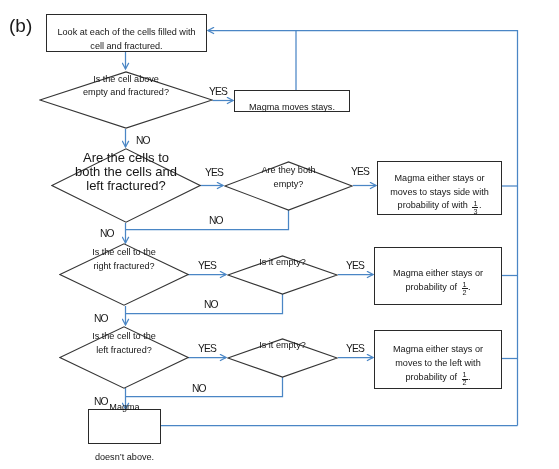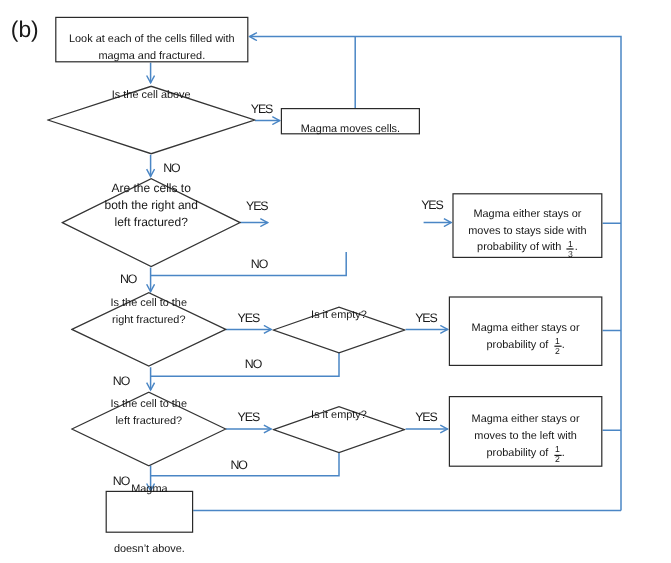--- a/index.html
+++ b/index.html
@@ -64,25 +64,25 @@
         <path d="M502,275.5 L517.5,275.5"></path>
         <path d="M502,358.5 L517.5,358.5"></path>
         <path d="M160.5,425.5 L517.5,425.5"></path>
         <path d="M517.5,425.5 L517.5,30.5 L208,30.5" marker-end="url(#ah)"></path>
         <path d="M296,90 L296,30.5"></path>
       </g>
   </svg>
 
   <div class="box" style="left:46px;top:14px;width:161px;height:38px;font-size:9.1px;">
     <div class="ln">Look at each of the cells filled with</div>
-    <div class="ln">magma and fractured.</div>
+    <div class="ln">cell and fractured.</div>
   </div>
 
   <div class="box" style="left:234px;top:90px;width:116px;height:22px;font-size:9.1px;">
-    <div class="ln">Magma moves cells.</div>
+    <div class="ln">Magma moves stays.</div>
   </div>
 
   <div class="box b3" style="left:377px;top:161px;width:125px;height:54px;font-size:9.1px;">
     <div class="ln">Magma either stays or</div>
     <div class="ln">moves to stays side with</div>
     <div class="ln"><span>probability of with</span>&nbsp;<span class="frac"><span class="n">1</span><span class="bar"></span><span class="d">3</span></span><span>.</span></div>
   </div>
 
   <div class="box b3" style="left:374px;top:247px;width:128px;height:58px;font-size:9.1px;">
     <div class="ln">Magma either stays or</div>
@@ -99,34 +99,44 @@
     <div class="ln">Magma</div>
     <div class="ln">doesn’t above.</div>
   </div>
 
   <div class="dia" style="left:39px;top:71px;width:174px;height:58px;font-size:9.1px;">
     <svg width="174" height="58" viewBox="0 0 174 58">
       <path d="M0.9,29 L87,0.9 L173.1,29 L87,57.1 Z" fill="#ffffff" stroke="#353535" stroke-width="1.05"></path>
     </svg>
     <div class="txt" style="margin-top:-1.5px;">
       <div class="ln">Is the cell above</div>
+      <div class="ln">empty and fractured?</div>
     </div>
   </div>
 
-  <div class="dia" style="left:51px;top:148px;width:150px;height:75px;font-size:10px;">
+  <div class="dia" style="left:51px;top:148px;width:150px;height:75px;font-size:13px;">
     <svg width="150" height="75" viewBox="0 0 150 75">
       <path d="M0.9,37.5 L75,0.9 L149.1,37.5 L75,74.1 Z" fill="#ffffff" stroke="#353535" stroke-width="1.05"></path>
     </svg>
     <div class="txt">
       <div class="ln">Are the cells to</div>
-      <div class="ln">both the right and</div>
+      <div class="ln">both the cells and</div>
       <div class="ln">left fractured?</div>
     </div>
   </div>
 
+  <div class="dia" style="left:224px;top:161px;width:129px;height:50px;font-size:9.1px;">
+    <svg width="129" height="50" viewBox="0 0 129 50">
+      <path d="M0.9,25 L64.5,0.9 L128.1,25 L64.5,49.1 Z" fill="#ffffff" stroke="#353535" stroke-width="1.05"></path>
+    </svg>
+    <div class="txt">
+      <div class="ln">Are they both</div>
+      <div class="ln">empty?</div>
+    </div>
+  </div>
 
   <div class="dia" style="left:59px;top:243px;width:130px;height:63px;font-size:9.1px;">
     <svg width="130" height="63" viewBox="0 0 130 63">
       <path d="M0.9,31.5 L65,0.9 L129.1,31.5 L65,62.1 Z" fill="#ffffff" stroke="#353535" stroke-width="1.05"></path>
     </svg>
     <div class="txt">
       <div class="ln">Is the cell to the</div>
       <div class="ln">right fractured?</div>
     </div>
   </div>

